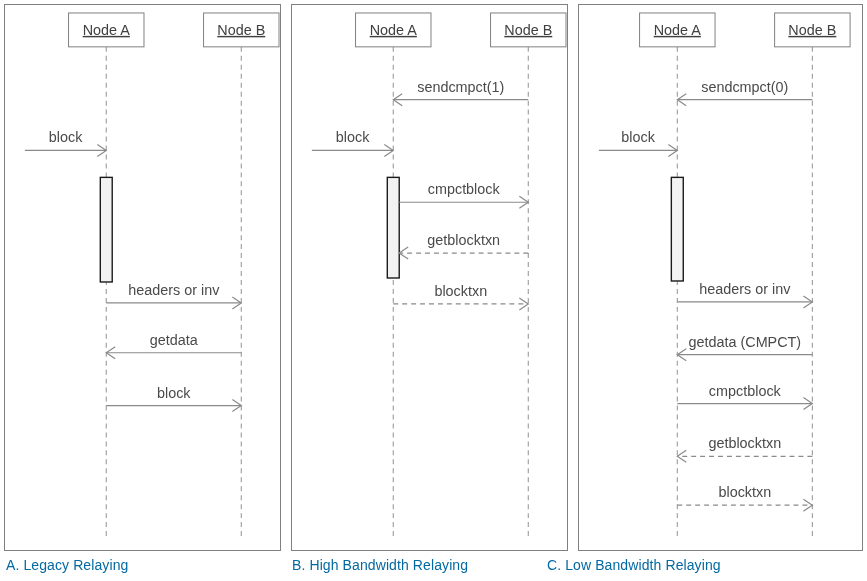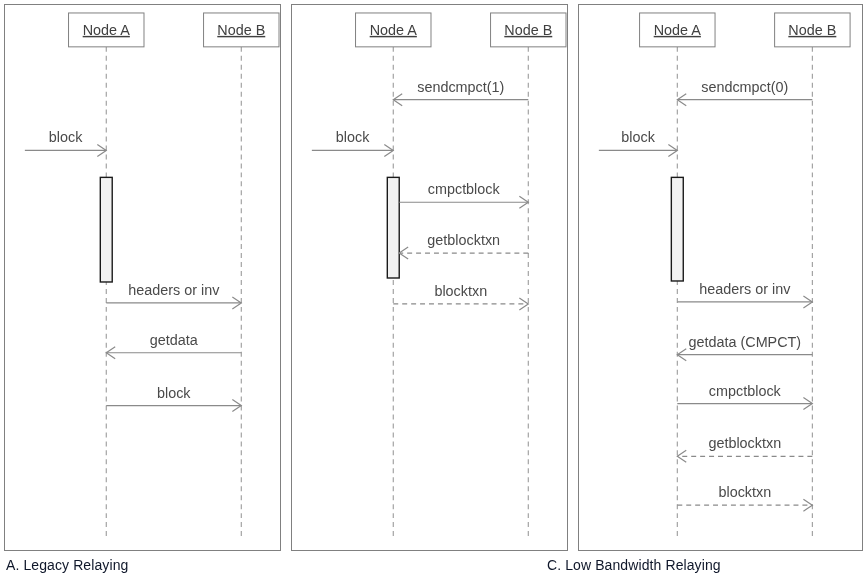--- a/index.html
+++ b/index.html
@@ -36,21 +36,21 @@
 
   .panel-svg {
     display: block;
     width: 100%;
     height: 100%;
   }
   .caption {
     position: absolute;
     top: 557px;
     font-size: 14px;
-    color: #0f172a;
+    color: #0369a1;
     white-space: nowrap;
     letter-spacing: 0.1px;
   }
   #caption-a { left: 6px; }
   #caption-b { left: 292px; }
   #caption-c { left: 547px; }
 
   
   .node-box {
     fill: #ffffff;
@@ -223,15 +223,16 @@
         </g>
         <g>
           <line x1="99" y1="502" x2="235" y2="502" class="msg-line dashed"></line>
           <path d="M 226 496 L 235 502 L 226 508" class="arrowhead"></path>
           <text x="167" y="494" class="msg-label">blocktxn</text>
         </g>
       </svg>
   </div>
 
   <div class="caption" id="caption-a">A. Legacy Relaying</div>
+  <div class="caption" id="caption-b">B. High Bandwidth Relaying</div>
   <div class="caption" id="caption-c">C. Low Bandwidth Relaying</div>
 
 </div>
 
 </body></html>

